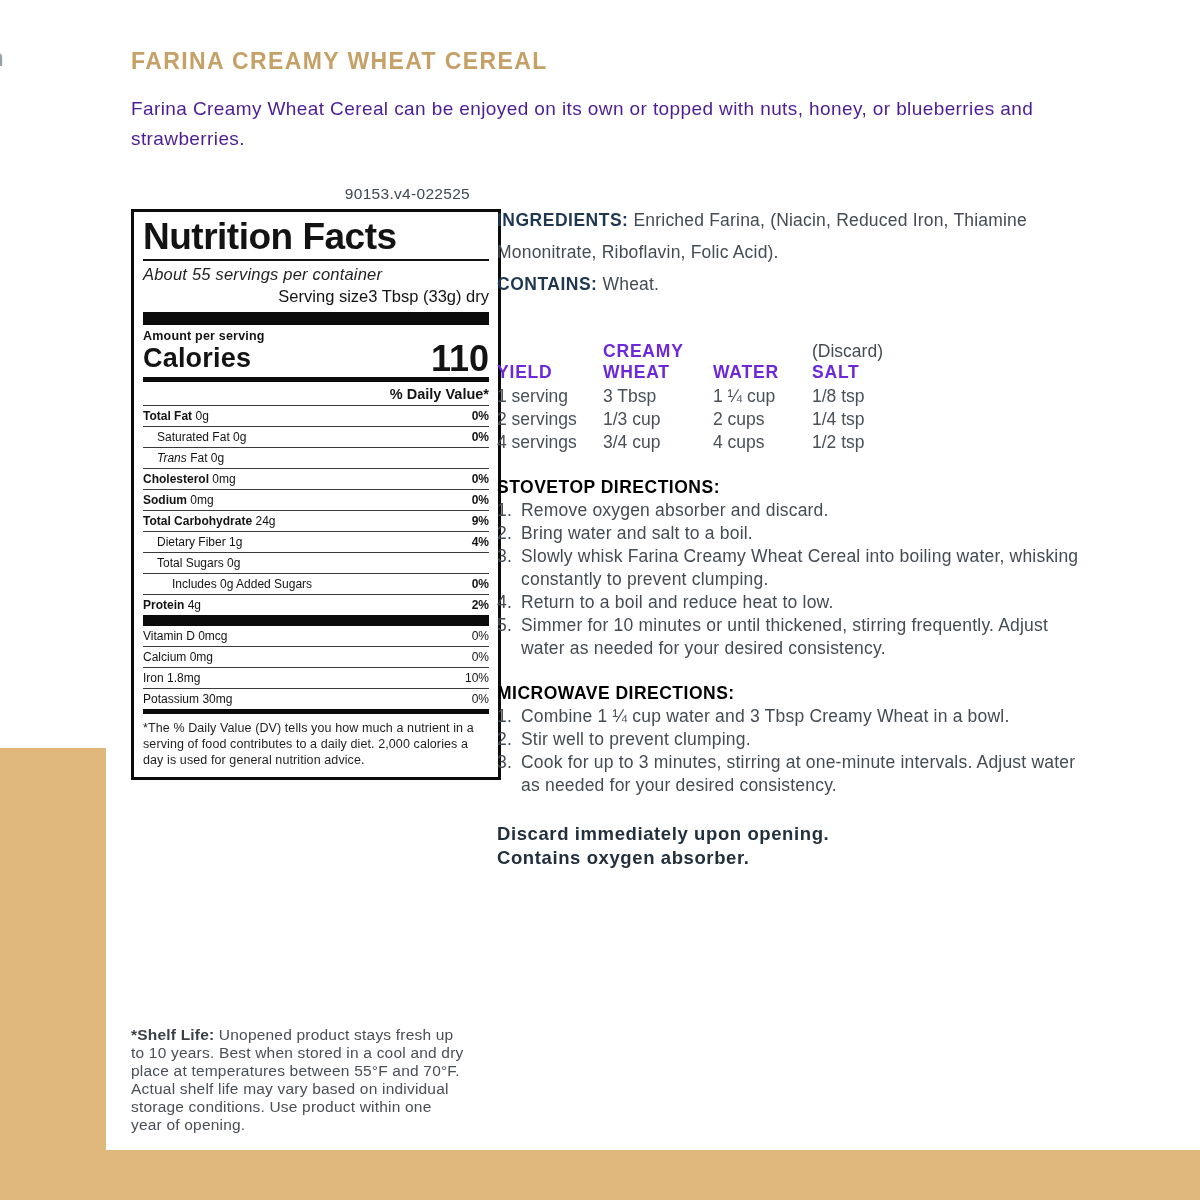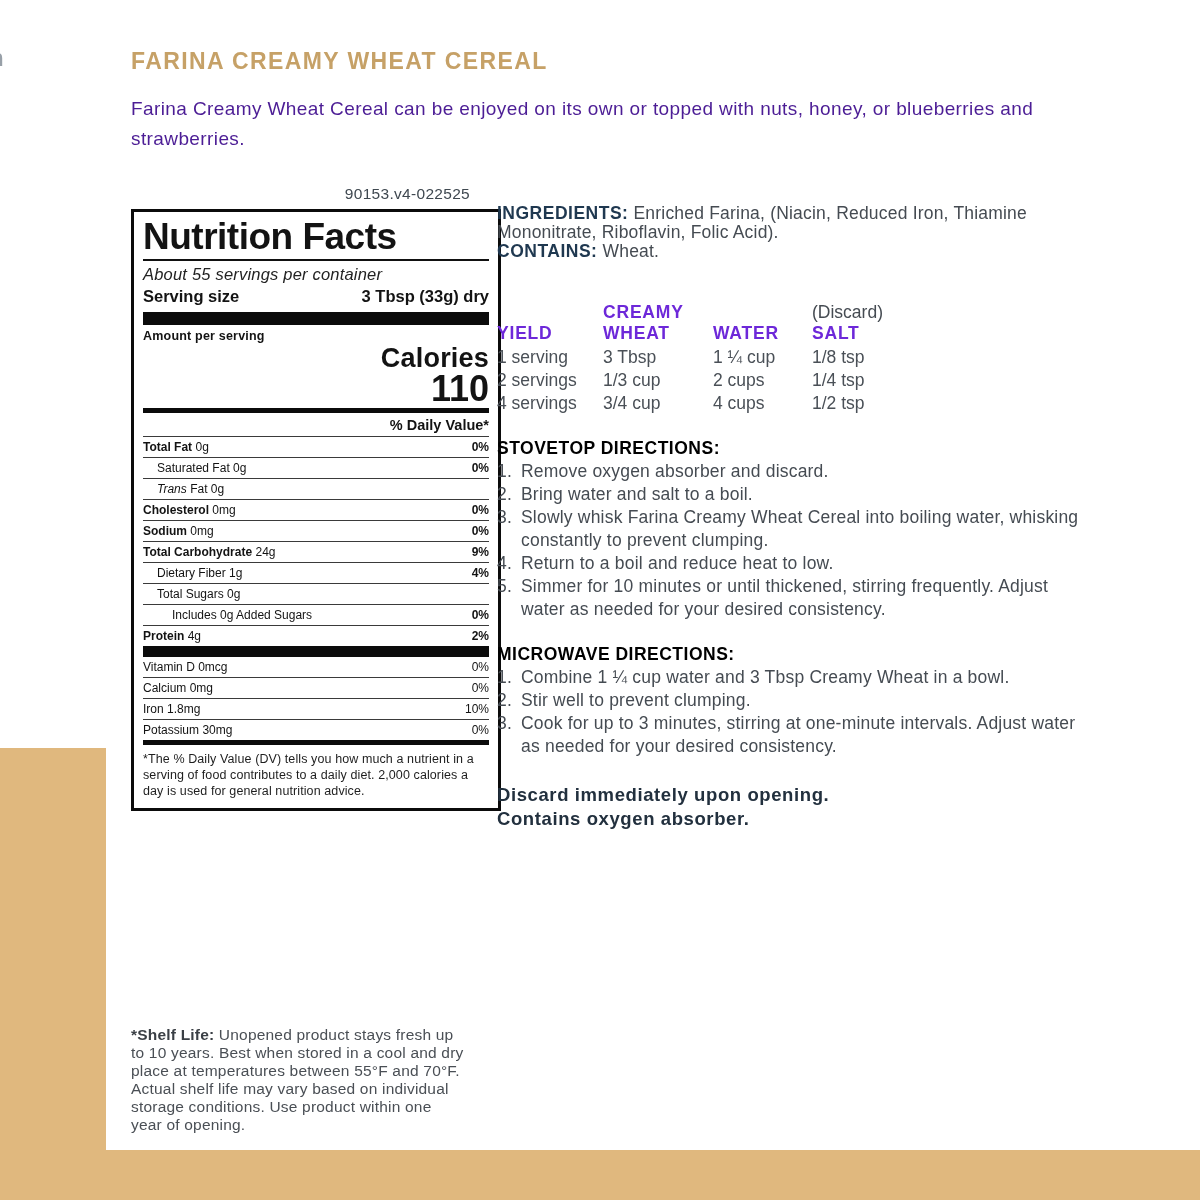--- a/index.html
+++ b/index.html
@@ -18,40 +18,40 @@
   
   .page-title{left:131px;top:48px;color:#C6A167;font-size:23px;font-weight:bold;letter-spacing:1.4px;}
   .page-desc{left:131px;top:94px;width:940px;font-size:19px;line-height:30px;color:#4c1d95;letter-spacing:0.4px;}
 
   
   .product-code{left:131px;top:185px;width:339px;text-align:right;font-size:15.5px;color:#3F4850;letter-spacing:0.3px;}
   .nf-box{left:131px;top:209px;width:370px;box-sizing:border-box;border:3px solid #0b0b0b;background:#fff;
           padding:4px 9px 9px;color:#131313;}
   .nf-title{font-size:37px;font-weight:bold;letter-spacing:-0.5px;line-height:1.12;border-bottom:2px solid #111;padding-bottom:2px;white-space:nowrap;}
   .nf-servings{font-size:16.5px;color:#222;padding:4px 0 1px;letter-spacing:0.2px;font-style:italic;}
-  .nf-servsize{display:flex;justify-content:space-between;font-weight:bold;font-size:16.5px;padding:2px 0 6px;}
+  .nf-servsize{display:flex;justify-content:flex-end;font-weight:normal;font-size:16.5px;padding:2px 0 6px;}
   .bar13{height:13px;background:#0b0b0b;}
   .bar11{height:11px;background:#0b0b0b;}
   .bar5{height:5px;background:#0b0b0b;}
   .nf-aps{font-size:12.5px;font-weight:bold;padding-top:4px;letter-spacing:0.2px;}
-  .nf-cal{display:flex;justify-content:space-between;align-items:flex-end;padding-bottom:3px;flex-direction:column;}
+  .nf-cal{display:flex;justify-content:space-between;align-items:flex-end;padding-bottom:3px;}
   .nf-cal-label{font-size:27px;font-weight:bold;letter-spacing:0.2px;}
   .nf-cal-value{font-size:36px;font-weight:bold;line-height:0.85;}
   .nf-dvh{text-align:right;font-size:14.5px;font-weight:bold;padding:4px 0 3px;border-bottom:1px solid #3a3a3a;}
   .nf-row{display:flex;justify-content:space-between;align-items:flex-start;font-size:12px;padding:3px 0 3px;border-bottom:1px solid #3a3a3a;gap:8px;}
   .nf-row.last{border-bottom:none;}
   .nf-row .b{font-weight:bold;}
   .nf-row .it{font-style:italic;}
   .ind1{padding-left:14px;}
   .ind2{padding-left:29px;}
   .nf-foot{font-size:12.5px;line-height:16px;color:#1e1e1e;padding-top:6px;letter-spacing:0.1px;}
 
   
   .right-col{left:497px;top:204px;width:586px;}
-  .ing{font-size:17.5px;line-height:19px;letter-spacing:0.2px;color:#454B52;}
+  .ing{font-size:17.5px;line-height:32px;letter-spacing:0.2px;color:#454B52;}
   .lbl-navy{font-weight:bold;color:#1F3850;letter-spacing:0.5px;}
 
   .yield{margin-top:39px;display:grid;grid-template-columns:106px 110px 99px 150px;}
   .yield .hcell{display:flex;flex-direction:column;justify-content:flex-end;height:44px;}
   .yield .h1{font-size:17.5px;color:#454B52;line-height:21px;}
   .yield .h2{font-size:17.5px;font-weight:bold;color:#6d28d9;letter-spacing:0.8px;line-height:21px;}
   .yield .cell{font-size:17.5px;color:#4A5057;line-height:23px;margin-top:0;}
   .yield .r1{margin-top:2px;}
 
   .sec-h{margin-top:21px;font-size:17.5px;font-weight:bold;color:#000000;letter-spacing:0.5px;line-height:24px;}

